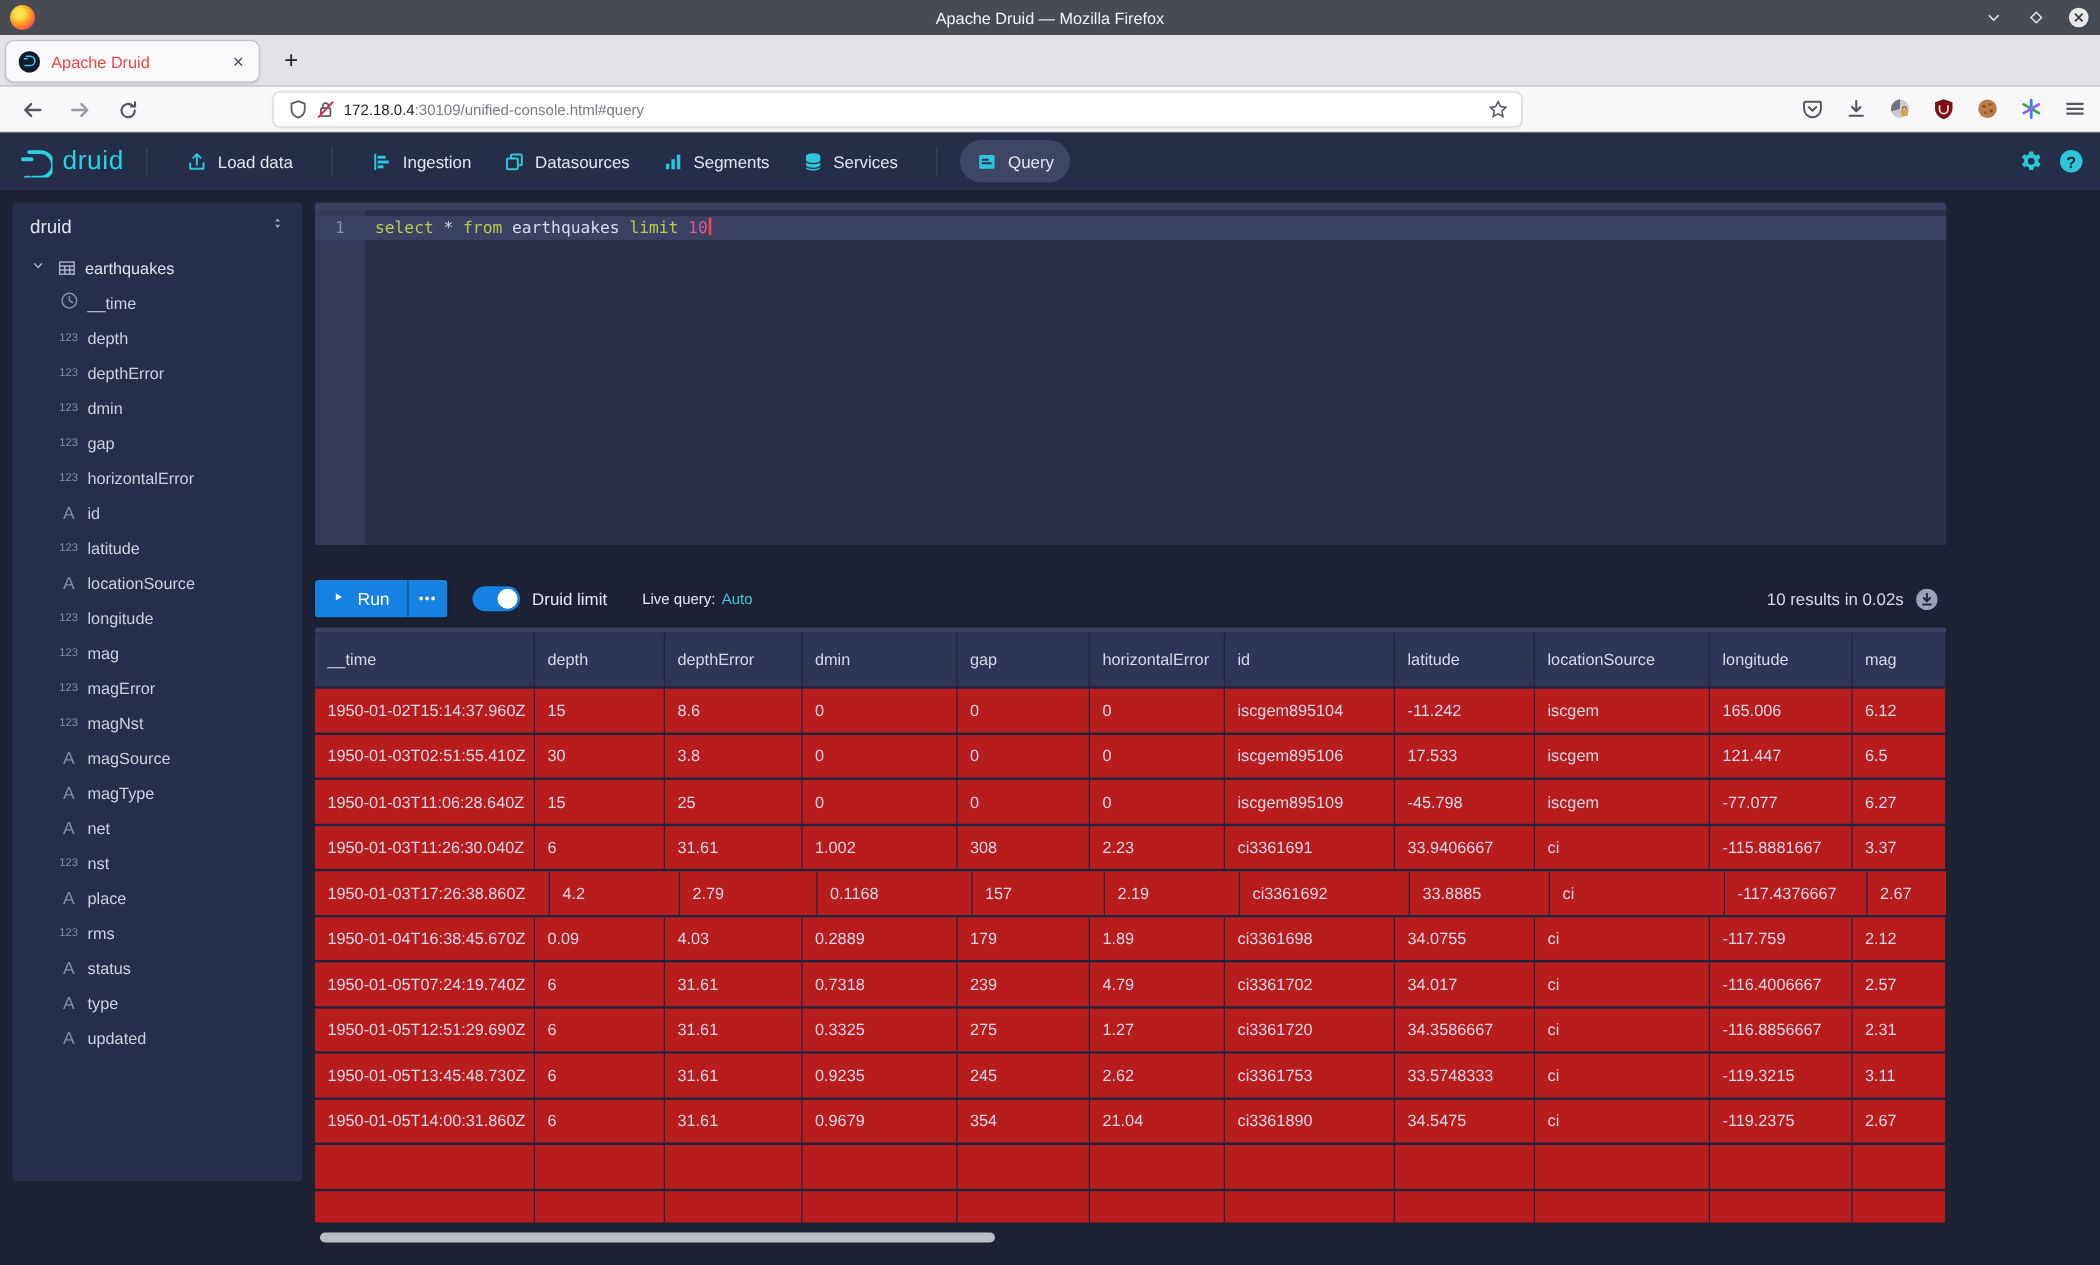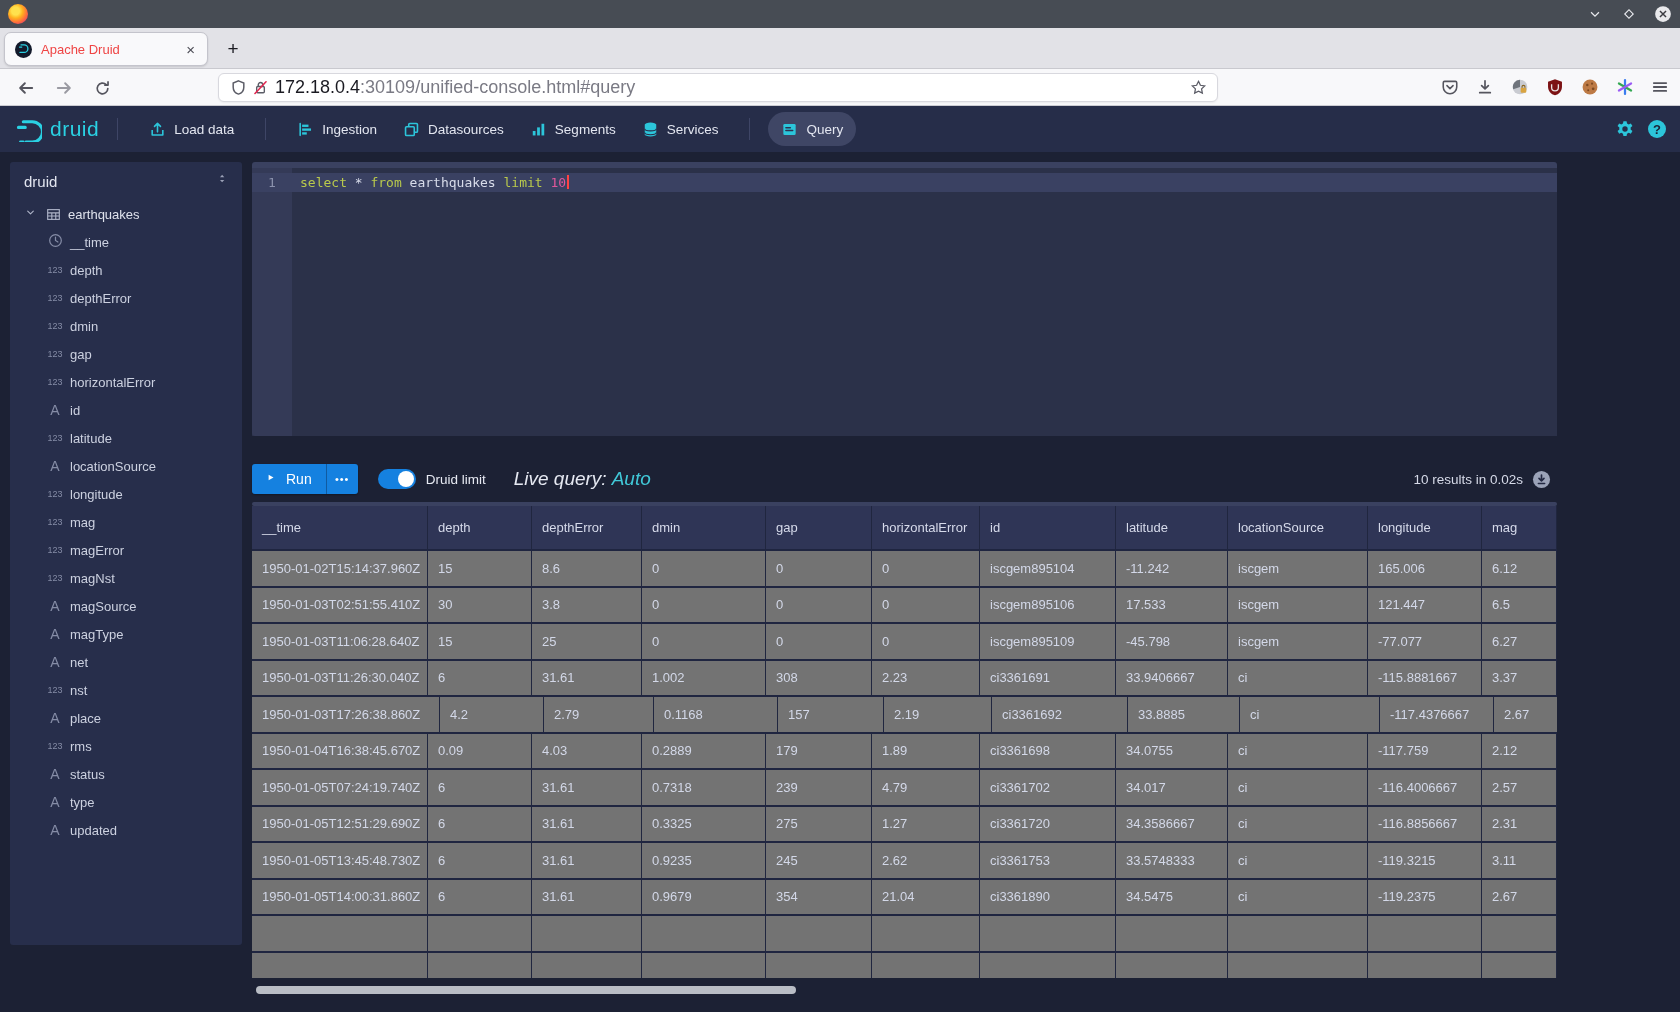--- a/index.html
+++ b/index.html
@@ -22,21 +22,21 @@
   #tab-title { flex:1; font-size:13px; color:#ef4444; white-space:nowrap; overflow:hidden; }
   #tab-close { color:#4c4c55; font-size:15px; line-height:1; padding:2px 4px; border-radius:4px; }
   #newtab-btn { position:absolute; left:220px; top:8px; width:26px; height:26px; border-radius:5px; color:#1b1b21; font-size:19px;
     display:flex; align-items:center; justify-content:center; }
 
   #navbar { position:absolute; left:0; top:69px; width:1680px; height:37px; background:#f8f8fa; border-bottom:1px solid #ccccd2; }
   .nav-ico { position:absolute; top:7px; width:24px; height:24px; display:flex; align-items:center; justify-content:center; color:#55555e; border-radius:4px; }
   #urlbar { position:absolute; left:218px; top:4px; width:1000px; height:29px; background:#ffffff; border:1px solid #d8d8de; border-radius:6px;
     display:flex; align-items:center; padding:0 8px; box-shadow:0 1px 2px rgba(0,0,0,.06); }
   #urlbar .uicon { width:22px; height:22px; display:flex; align-items:center; justify-content:center; color:#5b5c66; }
-  #url-text { flex:1; font-size:18px; margin-left:4px; white-space:nowrap; overflow:hidden; }
+  #url-text { flex:1; font-size:12px; margin-left:4px; white-space:nowrap; overflow:hidden; }
   #url-host { color:#1a1a21; }
   #url-rest { color:#7a7a84; }
   #toolbar-right { position:absolute; right:8px; top:6px; display:flex; gap:11px; }
   #toolbar-right .tico { width:24px; height:24px; display:flex; align-items:center; justify-content:center; color:#55555e; }
 
   
   #druid-header { position:absolute; left:0; top:106px; width:1680px; height:46px; background:#262d49; display:flex; align-items:center; }
   #druid-logo { display:flex; align-items:center; gap:8px; margin-left:16px; }
   #druid-wordmark { color:#2ad1e3; font-size:21px; font-weight:500; letter-spacing:.5px; }
   .hdr-divider { width:1px; height:22px; background:#3e4566; margin:0 18px; }
@@ -79,46 +79,47 @@
 
   
   #runbar { position:absolute; left:0; top:300px; width:1305px; height:34px; display:flex; align-items:center; }
   #run-group { display:flex; height:30px; border-radius:3px; overflow:hidden; box-shadow:0 1px 2px rgba(0,0,0,.3); }
   #run-btn { background:#1581e0; color:#fff; display:flex; align-items:center; gap:8px; padding:0 14px; font-size:14px; }
   #more-btn { background:#1581e0; color:#fff; width:32px; display:flex; align-items:center; justify-content:center;
     border-left:1px solid rgba(13,60,110,.55); font-size:11px; letter-spacing:1px; }
   #auto-toggle { width:38px; height:20px; border-radius:10px; background:#1581e0; position:relative; margin-left:20px; }
   #auto-toggle .knob { position:absolute; right:2px; top:2px; width:16px; height:16px; border-radius:50%; background:#fff; }
   #auto-limit-label { color:#e6e9f2; font-size:13.5px; margin-left:10px; }
-  #live-query { color:#e6e9f2; font-size:19px; margin-left:28px;font-style:italic; }
+  #live-query { color:#e6e9f2; font-size:12px; margin-left:28px; }
   #live-query-value { color:#41c8d8; margin-left:5px; }
   #runbar-right { position:absolute; right:6px; top:0; height:34px; display:flex; align-items:center; gap:9px; }
   #results-summary { color:#d6dae8; font-size:13.5px; }
   #dl-icon { width:19px; height:19px; }
 
   
   #table-top-strip { position:absolute; left:0; top:340px; width:1305px; height:4px; background:#3a4160; border-radius:2px; }
   #results-table { position:absolute; left:0; top:344px; width:1305px; height:472px; overflow:hidden; }
-  .trow { display:flex; width:1305px; border-bottom:2px solid #1f2540; background:#737373; }
+  .trow { display:flex; width:1305px; border-bottom:2px solid #1f2540; background:#b91c1c; }
   .trow.thead { background:#2f3556; height:45px; }
   .trow.tbody { height:36.5px; }
   .trow.tempty { height:36.5px; }
   .trow.tpartial { height:26px; border-bottom:none; }
   .tcell { flex:none; display:flex; align-items:center; padding-left:10px; border-right:1px solid #20263f;
     color:#d3d8e8; font-size:13px; white-space:nowrap; overflow:hidden; }
   .thead .tcell { color:#d6daea; }
   #hscrollbar { position:absolute; left:4px; top:824px; width:540px; height:8px; border-radius:4px; background:#b9bdc5; }
 </style>
 </head>
 <body>
 
 <div id="window">
 
   <div id="titlebar">
     <div id="ff-logo"></div>
+    <div id="window-title">Apache Druid — Mozilla Firefox</div>
     <div id="win-controls">
       <span class="wc">
           <svg width="14" height="14" viewBox="0 0 16 16" fill="none" xmlns="http://www.w3.org/2000/svg">
             <path d="M3.5 6l4.5 4.5L12.5 6" stroke="currentColor" stroke-width="1.4"></path>
           </svg>
         </span>
       <span class="wc">
           <svg width="14" height="14" viewBox="0 0 16 16" fill="none" xmlns="http://www.w3.org/2000/svg">
             <rect x="4.6" y="4.6" width="6.8" height="6.8" transform="rotate(45 8 8)" stroke="currentColor" stroke-width="1.3"></rect>
           </svg>

